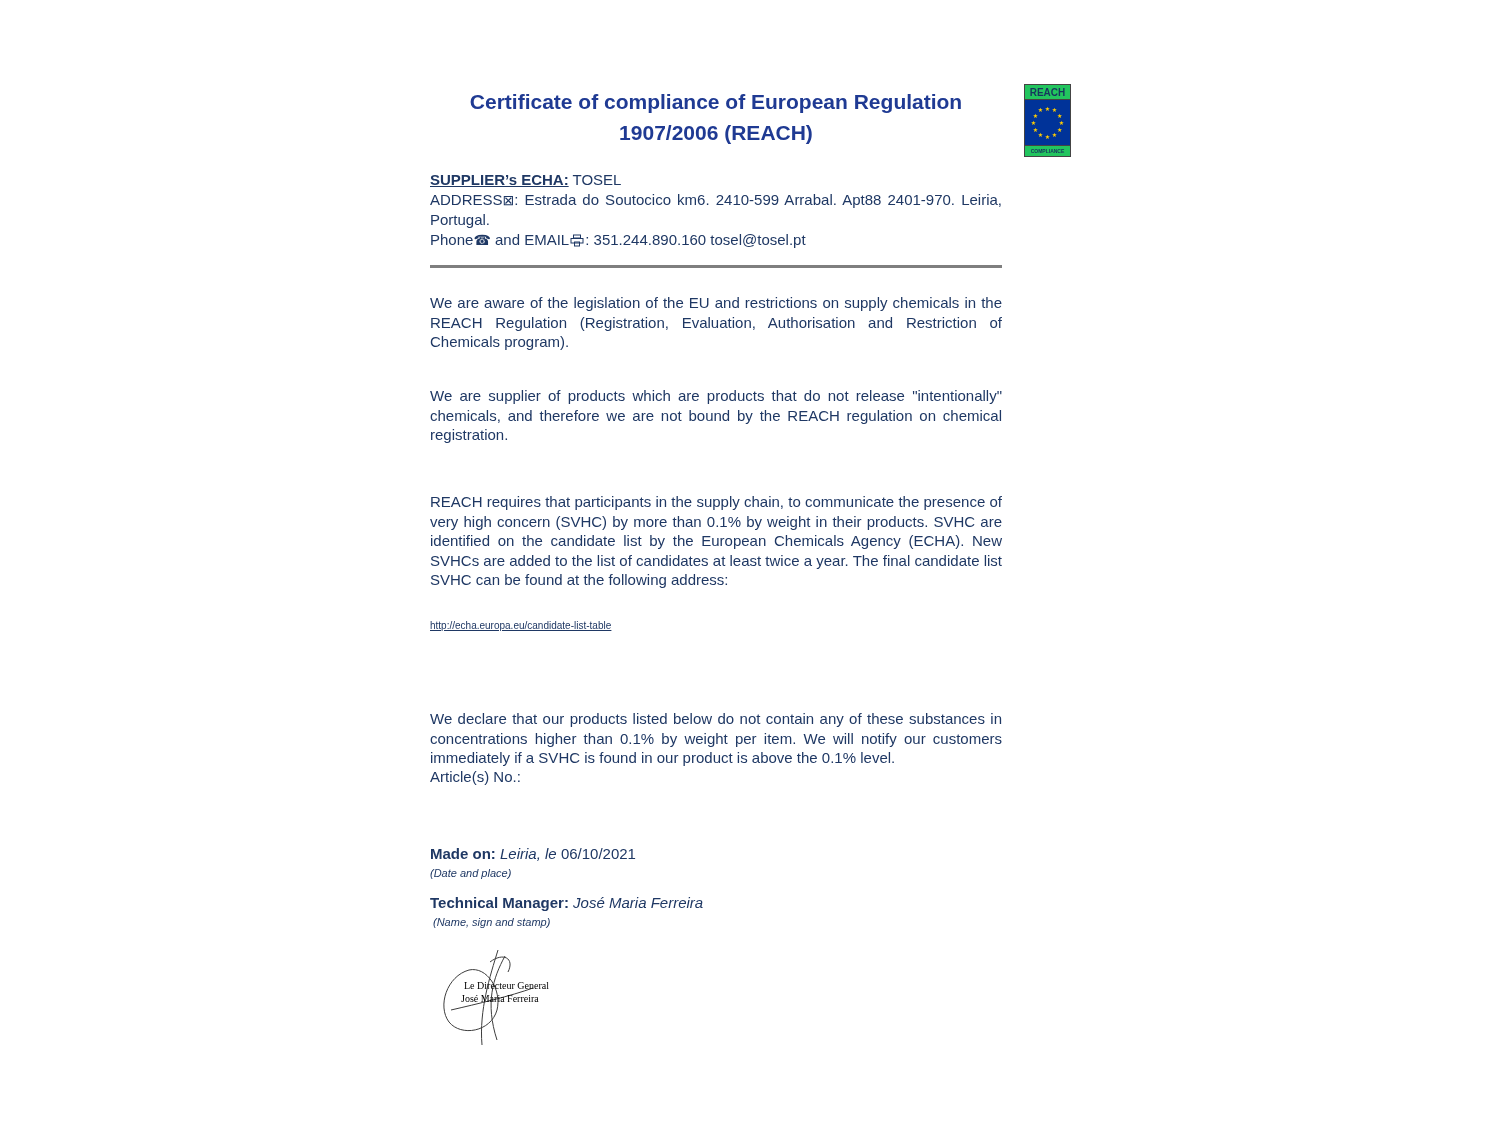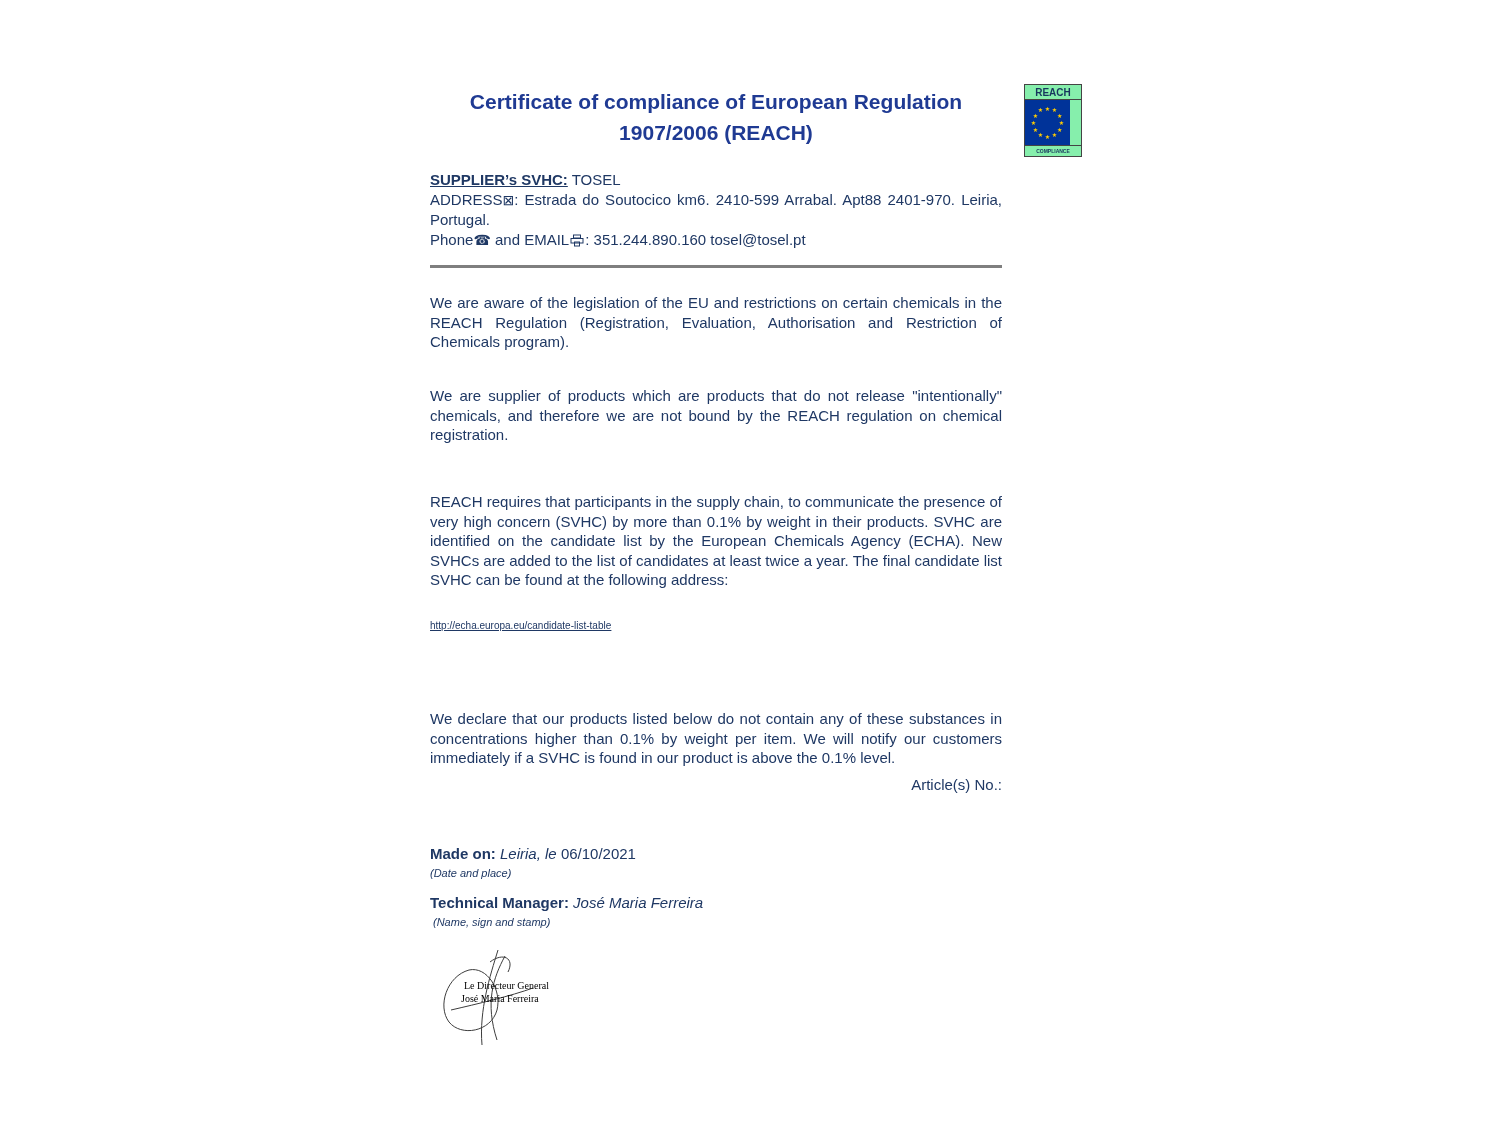--- a/index.html
+++ b/index.html
@@ -31,38 +31,38 @@
   .icon-char{font-size:14px;}
   .fax-svg{vertical-align:-2px;margin:0 1px;}
   .rule{top:265px;height:3px;background:#7f7f7f;}
   .para{font-size:15px;line-height:19.5px;margin:0;text-align:justify;}
   .p1{top:293px;}
   .p2{top:386px;}
   .p3{top:492px;}
   .link-row{top:620px;text-align:left;font-size:10px;text-decoration:underline;}
   .link-row a{color:#1f3864;text-decoration:underline;cursor:pointer;}
   .p4{top:676px;margin-top:33px;}
-  .articles{top:767px;font-size:15px;text-align:right;margin-top:8px;}
+  .articles{top:767px;font-size:15px;text-align:left;}
   .made{top:845px;font-size:15px;}
   .small-note{font-size:11px;font-style:italic;}
   .date-note{top:867px;}
   .manager{top:894px;font-size:15px;}
   .name-note{top:916px;padding-left:3px;}
   .sig{position:absolute;left:5px;top:948px;width:120px;height:100px;}
   .sig svg{position:absolute;left:0;top:0;}
   .sig-text{
     position:absolute;
     font-family:"Liberation Serif", serif;
     font-size:10px;color:#000;white-space:nowrap;
   }
   .sig-t1{left:29px;top:32px;text-align:center;}
   .sig-t2{left:26px;top:45px;}
   .logo{
-    position:absolute;left:1024px;top:84px;width:58px;
-    border:1px solid #444;background:#86efac;box-sizing:border-box;
+    position:absolute;left:1024px;top:84px;width:47px;
+    border:1px solid #444;background:#22c55e;box-sizing:border-box;
   }
   .logo-head{
     text-align:center;font-weight:bold;font-size:10px;letter-spacing:0;
     color:#17365d;padding:2px 0 1px 0;border-bottom:1px solid #444;
   }
   .logo-flag{display:block;}
   .logo-foot{
     font-size:5px;font-weight:bold;text-align:center;
     border-top:1px solid #444;color:#17365d;padding:2px 0;
   }
@@ -95,34 +95,34 @@
   </div>
 
   <div class="doc">
 
     <div class="blk title">
       <span>Certificate of compliance of European Regulation</span><br>
       <span>1907/2006 (REACH)</span>
     </div>
 
     <div class="blk supplier">
-      <p><span class="bold u">SUPPLIER’s SVHC:</span> <span>TOSEL</span></p>
+      <p><span class="bold u">SUPPLIER’s ECHA:</span> <span>TOSEL</span></p>
       <p class="just"><span>ADDRESS</span><span class="icon-char">⊠</span><span>: Estrada do Soutocico km6. 2410-599 Arrabal. Apt88 2401-970. Leiria, Portugal.</span></p>
       <p><span>Phone</span><span class="icon-char">☎</span> <span>and EMAIL</span><svg class="fax-svg" width="14" height="13" viewBox="0 0 14 13">
             <g fill="none" stroke="#1f3864" stroke-width="1">
               <rect x="3.5" y="1" width="7" height="3"></rect>
               <rect x="1" y="4.5" width="12" height="4.5"></rect>
               <rect x="4.5" y="8" width="5" height="4"></rect>
             </g>
           </svg><span>: 351.244.890.160 tosel@tosel.pt</span></p>
     </div>
 
     <div class="blk rule"></div>
 
-    <p class="blk para p1">We are aware of the legislation of the EU and restrictions on certain chemicals in the REACH Regulation (Registration, Evaluation, Authorisation and Restriction of Chemicals program).</p>
+    <p class="blk para p1">We are aware of the legislation of the EU and restrictions on supply chemicals in the REACH Regulation (Registration, Evaluation, Authorisation and Restriction of Chemicals program).</p>
     <p class="blk para p2">We are supplier of products which are products that do not release "intentionally" chemicals, and therefore we are not bound by the REACH regulation on chemical registration.</p>
     <p class="blk para p3">REACH requires that participants in the supply chain, to communicate the presence of very high concern (SVHC) by more than 0.1% by weight in their products. SVHC are identified on the candidate list by the European Chemicals Agency (ECHA). New SVHCs are added to the list of candidates at least twice a year. The final candidate list SVHC can be found at the following address:</p>
 
     <div class="blk link-row">
       <a>http://echa.europa.eu/candidate-list-table</a>
     </div>
 
     <p class="blk para p4">We declare that our products listed below do not contain any of these substances in concentrations higher than 0.1% by weight per item. We will notify our customers immediately if a SVHC is found in our product is above the 0.1% level.</p>
 
     <p class="blk para articles">Article(s) No.:</p>

